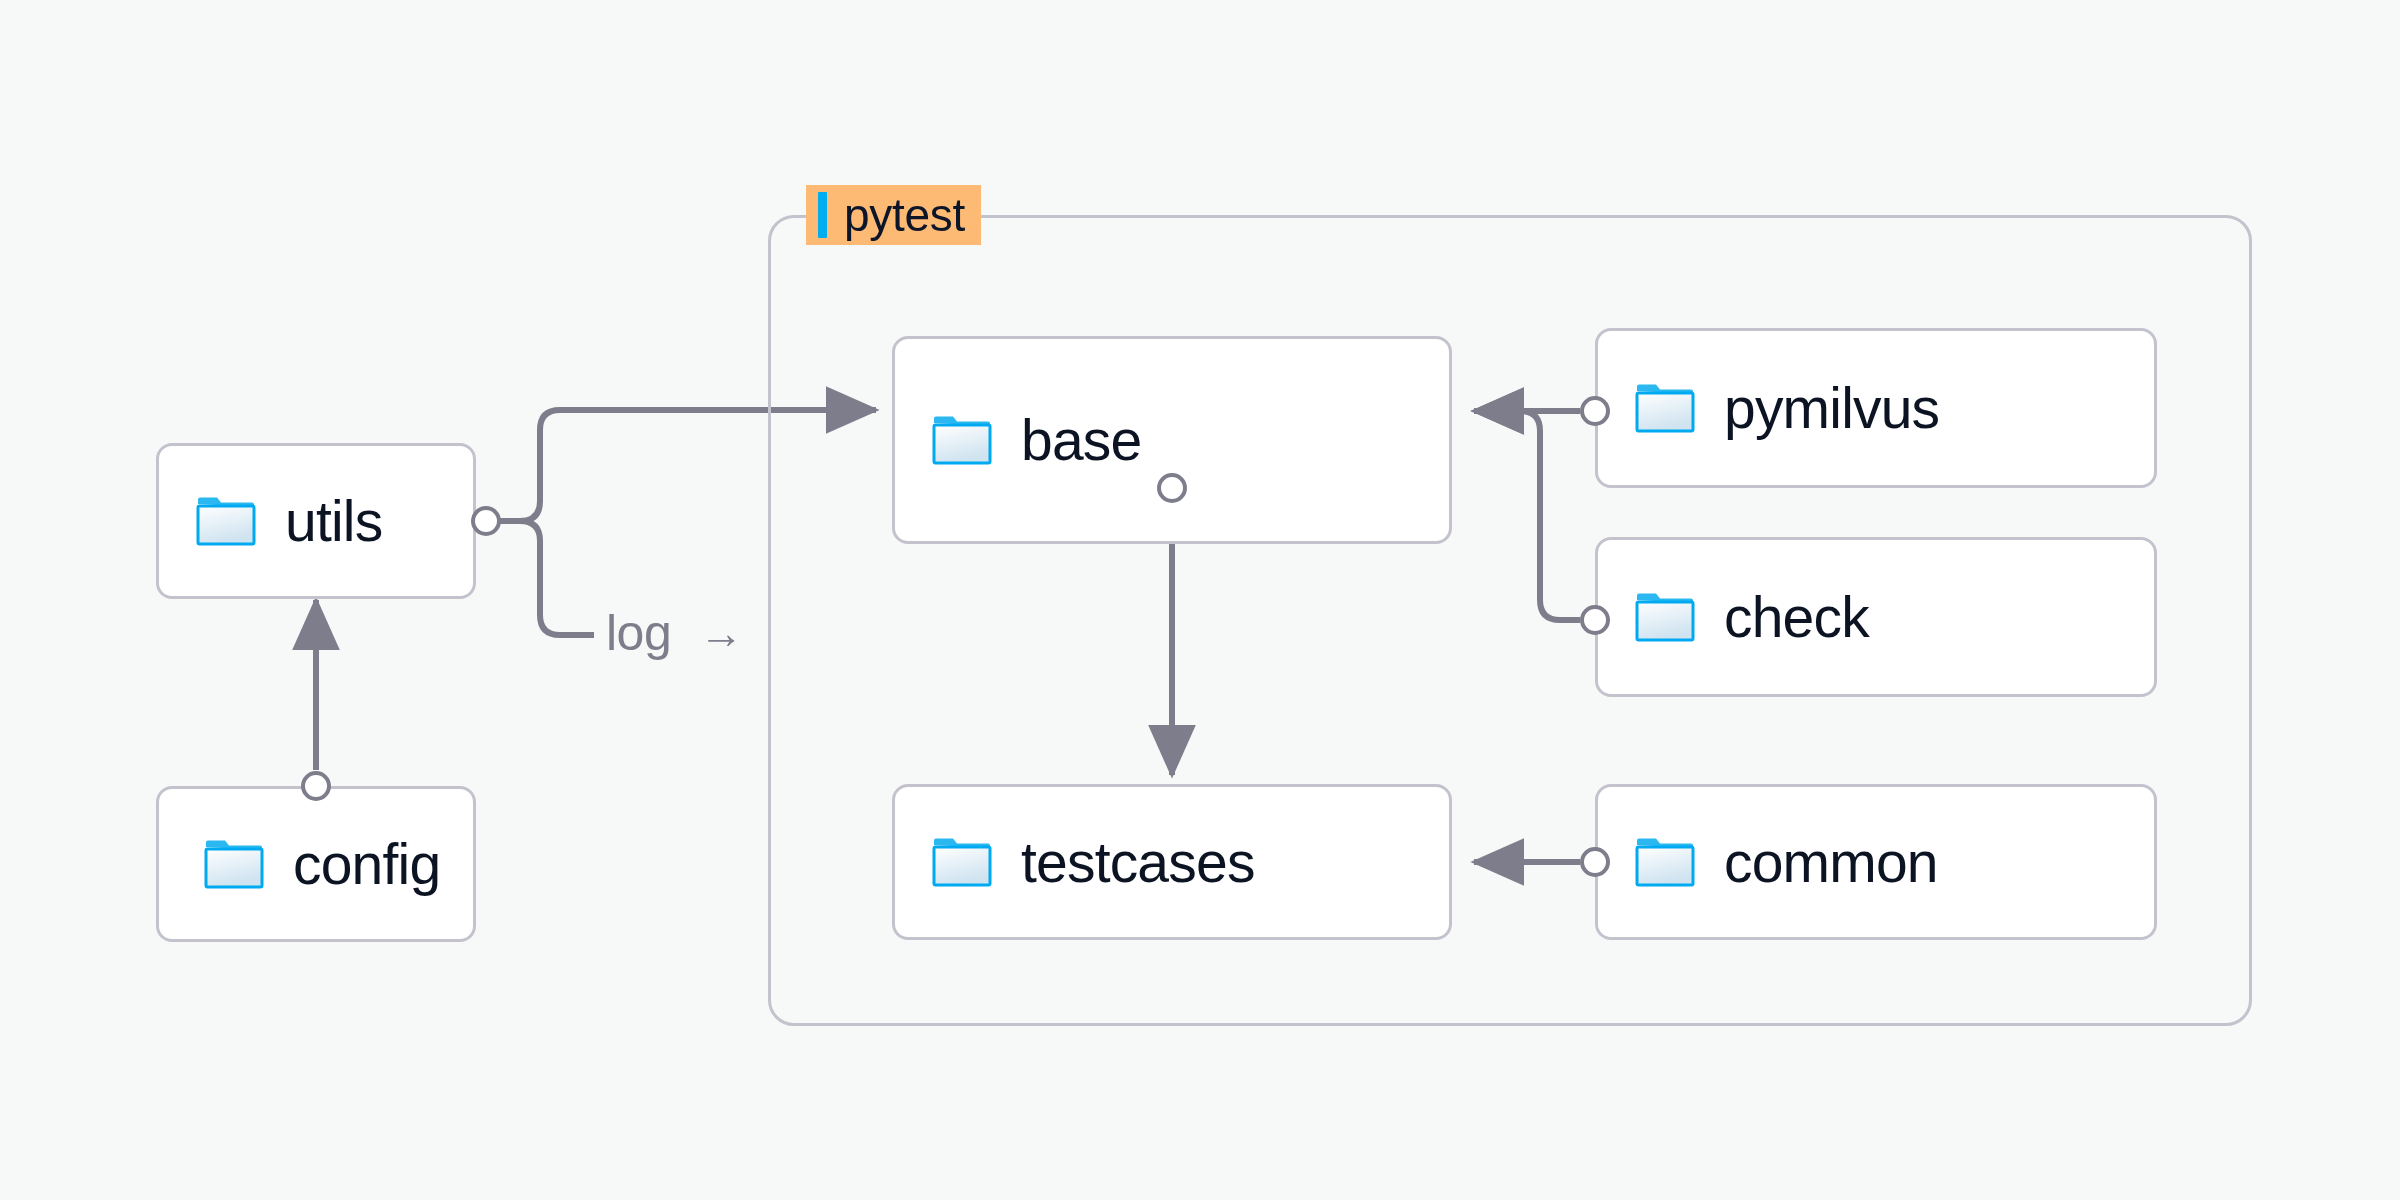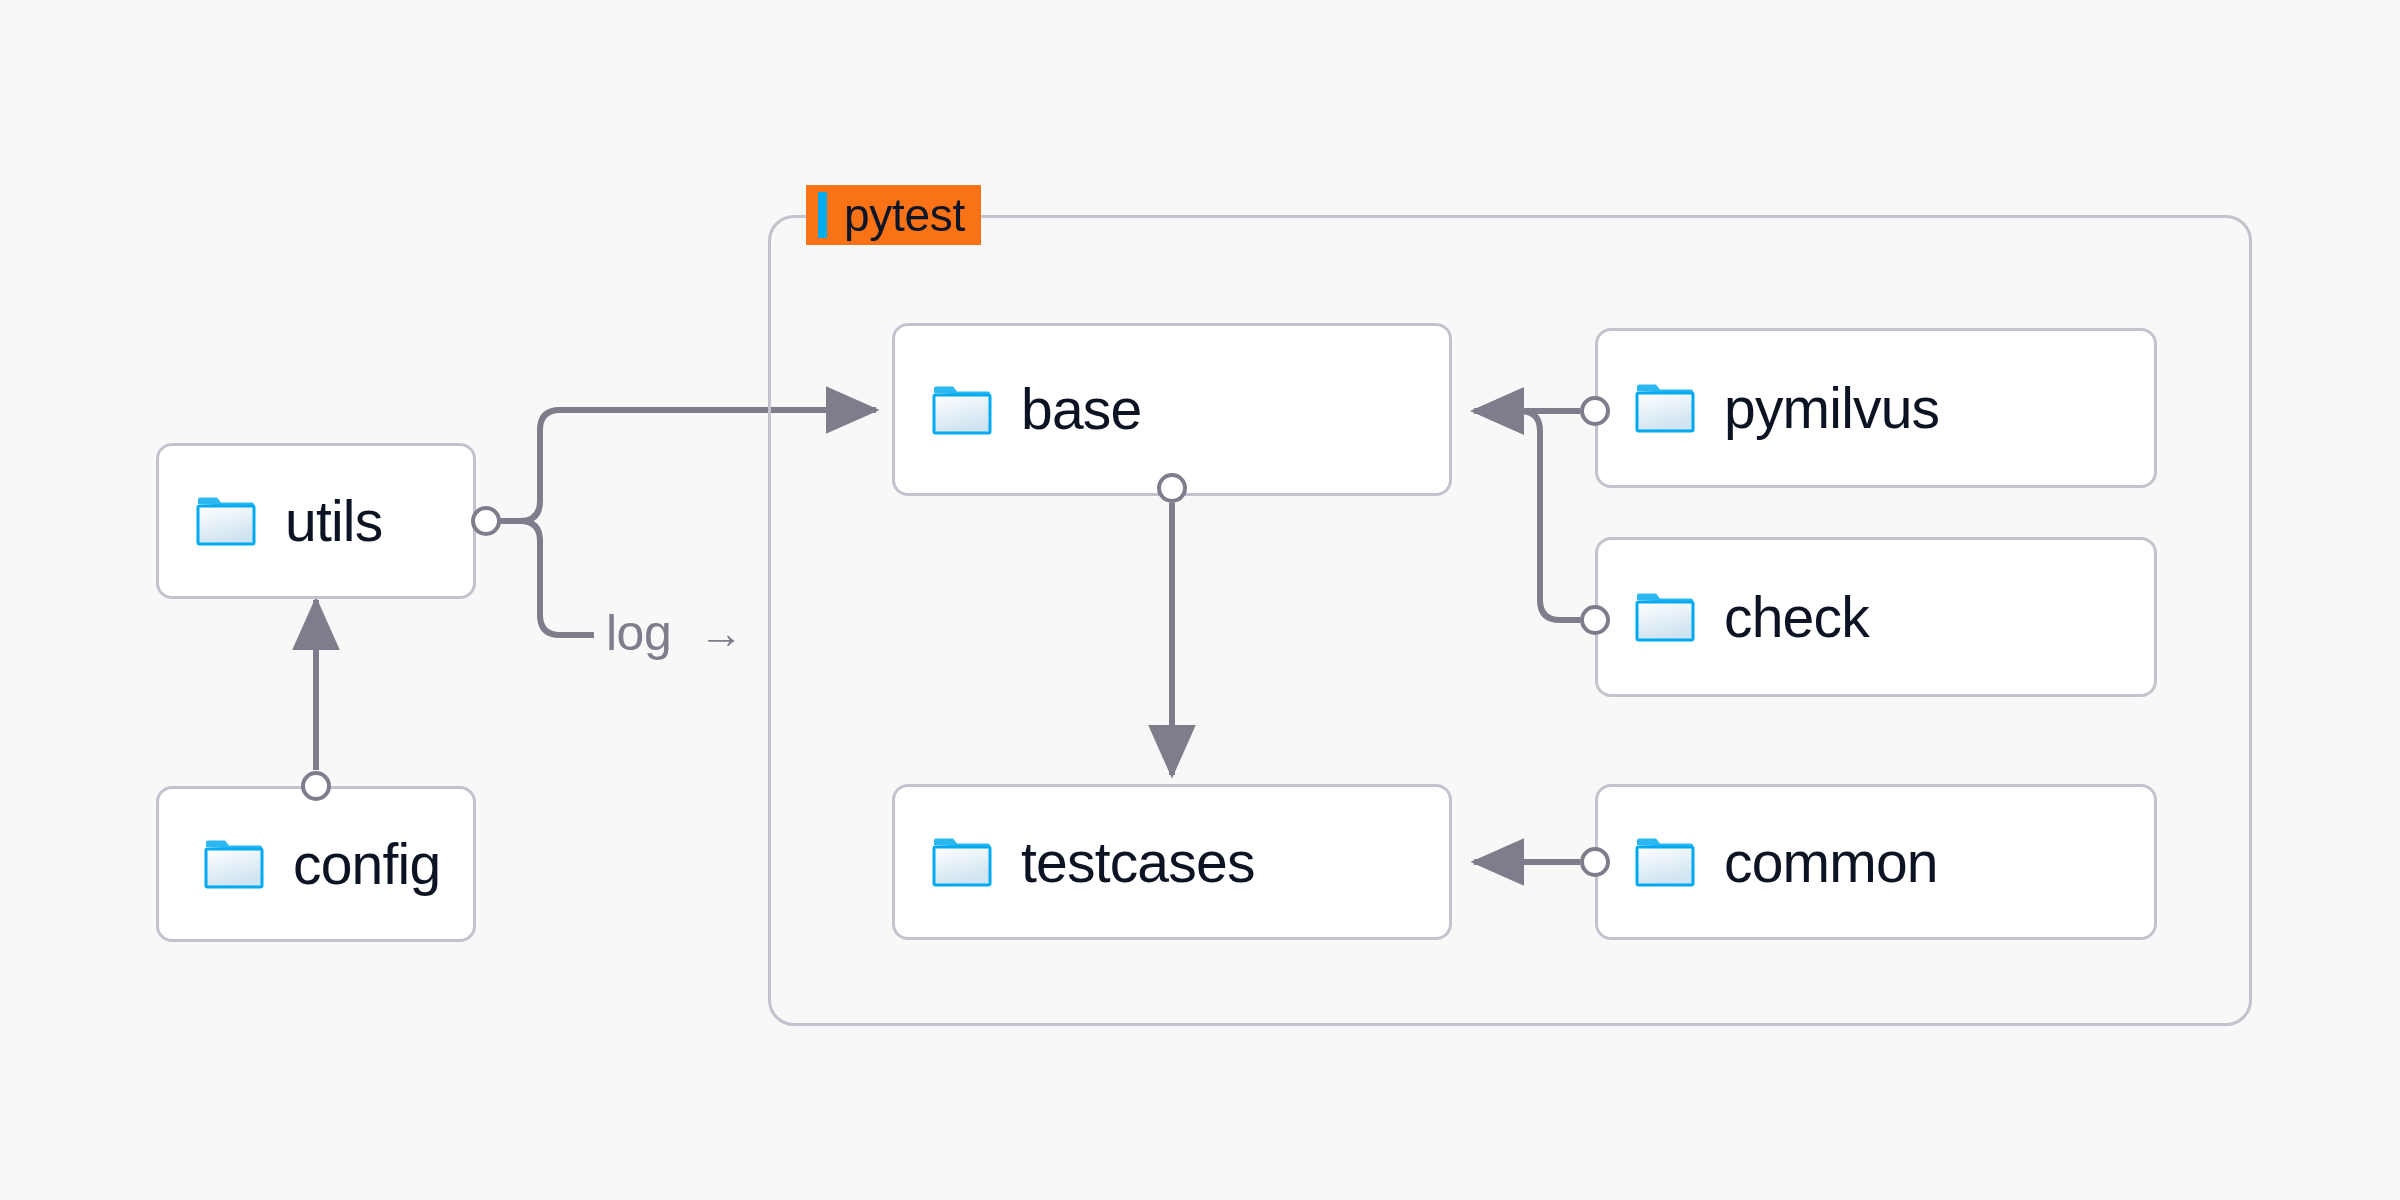--- a/index.html
+++ b/index.html
@@ -32,21 +32,21 @@
     border: 3px solid #c3c2cd;
     border-radius: 26px;
     background: transparent;
     box-sizing: border-box;
   }
   .group-label-wrap {
     position: absolute;
     display: flex;
     align-items: center;
     gap: 17px;
-    background: #f97316;
+    background: #fdba74;
     padding: 0 16px 0 12px;
     height: 60px;
     text-align: center;
   }
   .group-accent {
     width: 9px;
     height: 46px;
     background: #00adef;
     border-radius: 1px;
     flex: none;
@@ -181,21 +181,21 @@
     </svg>
     <span class="node-label">config</span>
   </div>
   <span class="port" style="left:301px; top:771px;"></span>
 
   <div class="edge-label" style="left:606px; top:608px;gap:28px;">
     <span>log</span>
     <span class="edge-label-arrow">→</span>
   </div>
 
-  <div class="node" style="left:892px; top:323px; width:560px; height:173px;">
+  <div class="node" style="left:892px; top:336px; width:560px; height:208px;">
     <svg class="folder-icon" viewBox="0 0 62 52">
       <path d="M3,9 L3,4.5 A2,2 0 0 1 5,2.5 L22,2.5 L26,7.5 L57,7.5 A2,2 0 0 1 59,9.5 L59,12 Z" fill="#2bb8f0"></path>
       <rect x="3" y="11" width="56" height="38" rx="1.5" fill="url(#folderGrad)" stroke="#00aaf0" stroke-width="3"></rect>
     </svg>
     <span class="node-label">base</span>
   </div>
   <span class="port" style="left:1157px; top:473px;"></span>
 
   <div class="node" style="left:892px; top:784px; width:560px; height:156px;">
     <svg class="folder-icon" viewBox="0 0 62 52">

